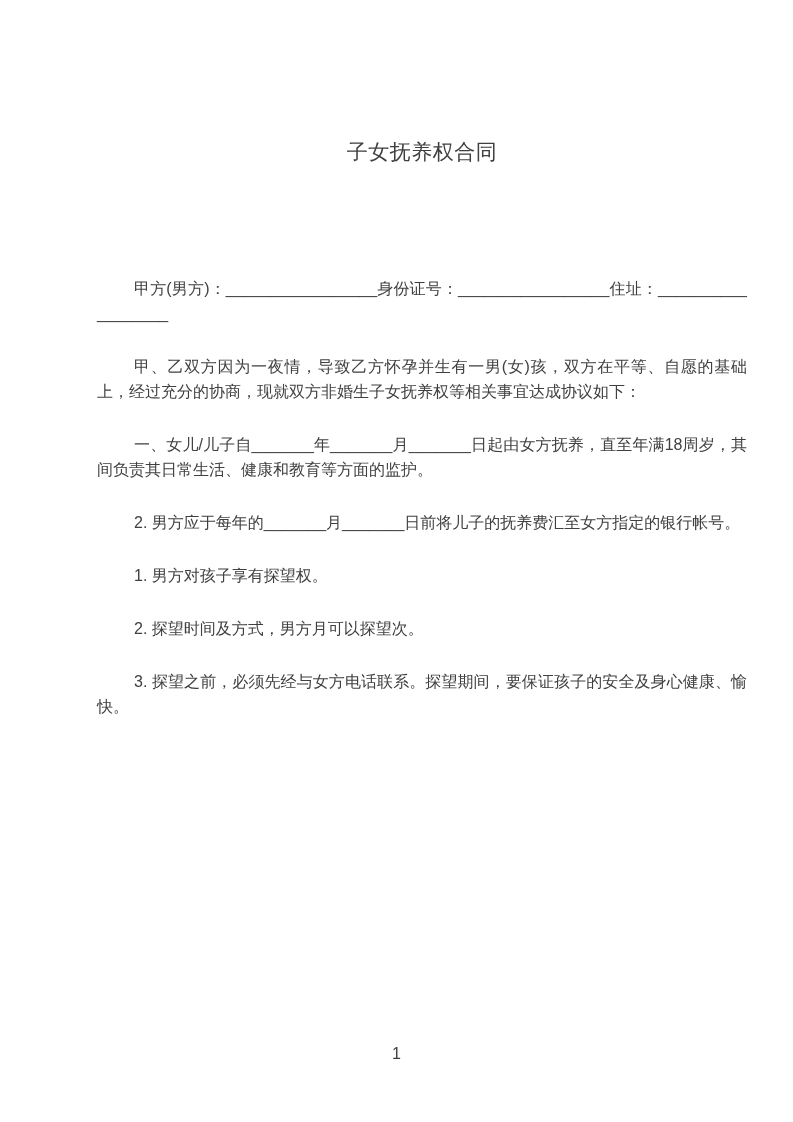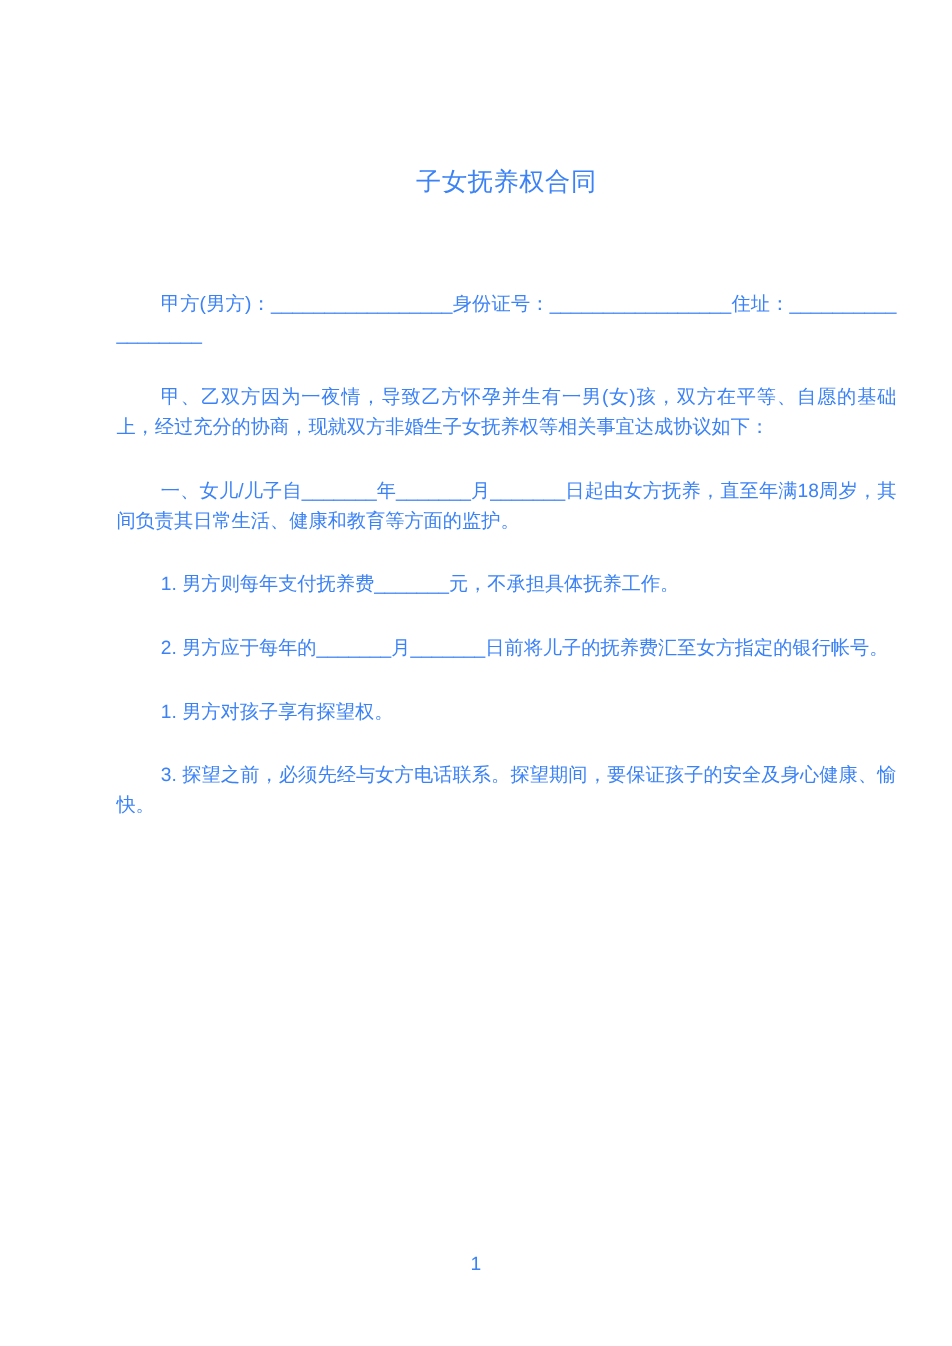--- a/index.html
+++ b/index.html
@@ -5,21 +5,21 @@
   html, body {
     margin: 0;
     padding: 0;
     background: #ffffff;
   }
   .page {
     position: relative;
     width: 793px;
     height: 1122px;
     background: #ffffff;
-    color: #3b82f6;
+    color: #404040;
     box-sizing: border-box;
     padding: 0 46px 0 97px;
     font-family: "Liberation Sans", "DejaVu Sans", sans-serif;
     font-size: 16px;
     overflow: hidden;
   }
   .doc-title {
     margin: 137px 0 0 0;
     font-weight: 400;
     font-size: 21px;
@@ -28,21 +28,21 @@
     letter-spacing: 0.5px;
   }
   .para {
     margin: 28px 0 0 0;
     line-height: 25px;
     text-indent: 37px;
     text-align: justify;
     word-break: break-all;
   }
   .party-first {
-    margin-top: 74px;
+    margin-top: 109px;
   }
   .page-num {
     position: absolute;
     top: 1046px;
     left: 0;
     width: 793px;
     text-align: center;
     font-size: 16px;
     line-height: 16px;
   }
@@ -55,25 +55,25 @@
   <h1 class="doc-title">子女抚养权合同</h1>
 
   <p class="para party-first">甲方(男方)：_________________身份证号：_________________住址：__________________</p>
 
 
   <p class="para">甲、乙双方因为一夜情，导致乙方怀孕并生有一男(女)孩，双方在平等、自愿的基础上，经过充分的协商，现就双方非婚生子女抚养权等相关事宜达成协议如下：</p>
 
   <p class="para">一、女儿/儿子自_______年_______月_______日起由女方抚养，直至年满18周岁，其间负责其日常生活、健康和教育等方面的监护。</p>
 
 
-  <p class="para">1. 男方则每年支付抚养费_______元，不承担具体抚养工作。</p>
 
   <p class="para">2. 男方应于每年的_______月_______日前将儿子的抚养费汇至女方指定的银行帐号。</p>
 
 
   <p class="para">1. 男方对孩子享有探望权。</p>
 
+  <p class="para">2. 探望时间及方式，男方月可以探望次。</p>
 
   <p class="para">3. 探望之前，必须先经与女方电话联系。探望期间，要保证孩子的安全及身心健康、愉快。</p>
 
   <div class="page-num">1</div>
 
 </div>
 
 </body></html>

